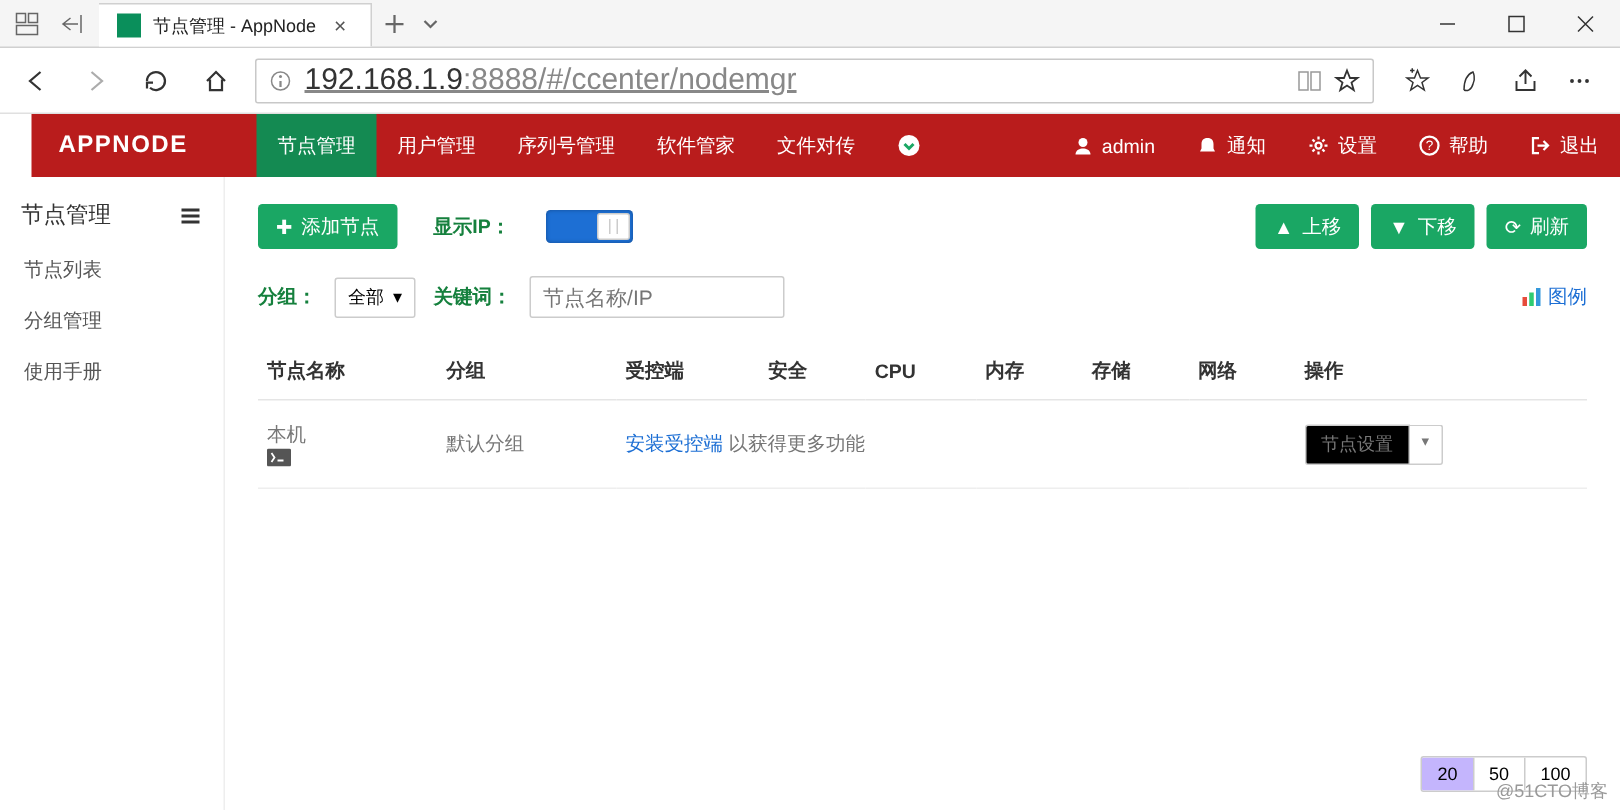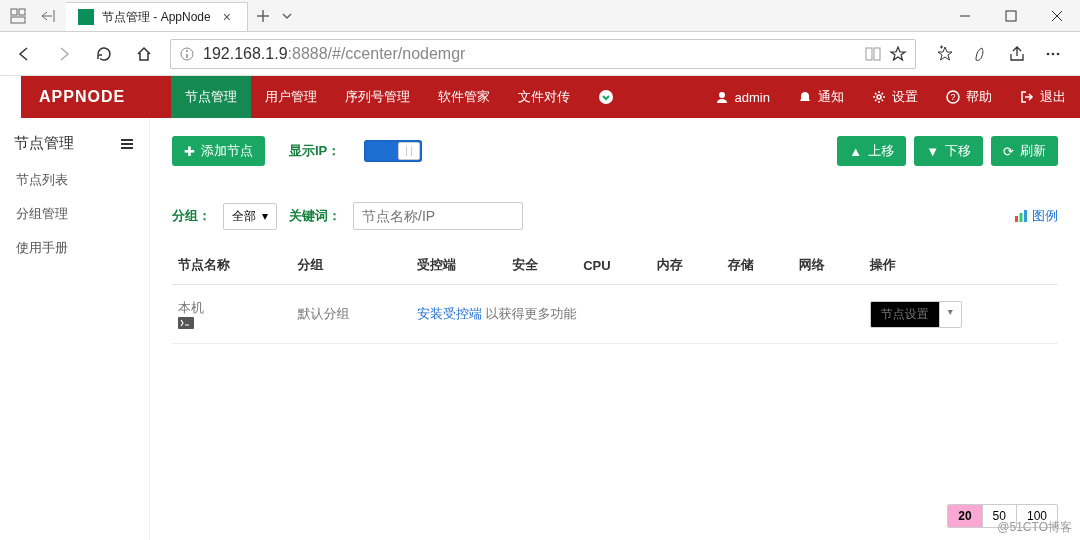--- a/index.html
+++ b/index.html
@@ -11,21 +11,21 @@
   .tab-icon { width: 16px; height: 16px; background: #0a8f5b; }
   .tab-title { font-size: 12px; color: #222; white-space: nowrap; }
   .tab-close { font-size: 14px; color: #555; padding: 0 4px; }
   .tb-icons { display: flex; align-items: center; gap: 10px; padding: 0 8px; color: #555; }
   .tb-spacer { flex: 1; }
   .win-btns { display: flex; }
   .win-btn { width: 46px; display: flex; align-items: center; justify-content: center; color: #333; }
   .toolbar { height: 44px; background: #fff; display: flex; align-items: center; padding: 0 10px; gap: 12px; border-bottom: 1px solid #e0e0e0; }
   .nav-btn { width: 28px; height: 28px; display: flex; align-items: center; justify-content: center; color: #333; }
   .url-wrap { flex: 1; display: flex; align-items: center; height: 30px; border: 1px solid #c8c8c8; border-radius: 2px; padding: 0 8px; gap: 8px; color: #555; }
-  .url-text { font-size: 16px; color: #888; flex: 1; }
+  .url-text { font-size: 20px; color: #888; flex: 1; text-decoration: underline; }
   .url-text .host { color: #333; }
   .tb-right { display: flex; align-items: center; gap: 18px; padding: 0 8px; color: #333; }
   .topnav { height: 42px; background: #b91c1c; display: flex; align-items: stretch; color: #fff; font-size: 13px; margin-left: 21px; }
   .logo { width: 150px; display: flex; align-items: center; padding-left: 18px; font-weight: bold; letter-spacing: 1px; font-size: 16px; font-family: Arial; }
   .nav-items, .nav-right { display: flex; align-items: stretch; }
   .nav-item { display: flex; align-items: center; gap: 6px; padding: 0 14px; cursor: pointer; }
   .nav-item.active { background: #148a52; }
   .nav-spacer { flex: 1; }
   .body { display: flex; height: calc(540px - 32px - 44px - 42px); }
   .sidebar { width: 150px; border-right: 1px solid #eee; padding-top: 10px; }
@@ -34,35 +34,35 @@
   .main { flex: 1; padding: 18px 22px; position: relative; }
   .row1 { display: flex; align-items: center; gap: 24px; }
   .btn { display: inline-flex; align-items: center; gap: 6px; padding: 6px 12px; border-radius: 3px; font-size: 13px; cursor: pointer; }
   .btn-green { background: #1aa764; color: #fff; }
   .label { font-size: 13px; color: #15803d; font-weight: bold; }
   .toggle { width: 58px; height: 22px; border-radius: 3px; background: #1d6fd4; position: relative; box-shadow: inset 0 0 3px rgba(0,0,0,.3); }
   .toggle-knob { position: absolute; right: 2px; top: 2px; width: 22px; height: 18px; background: #fff; border: 1px solid #ccc; border-radius: 2px; }
   .toggle-knob::before,.toggle-knob::after { content:""; position:absolute; top:3px; bottom:3px; width:1px; background:#ccc; }
   .toggle-knob::before { left:7px; } .toggle-knob::after { right:7px; }
   .row1-right { margin-left: auto; display: flex; gap: 8px; }
-  .row2 { display: flex; align-items: center; gap: 12px; margin-top: 36px; }
+  .row2 { display: flex; align-items: center; gap: 12px; margin-top: 18px; }
   .select-mini { border: 1px solid #ccc; padding: 4px 8px; font-size: 12px; border-radius: 2px; display: flex; align-items: center; gap: 6px; cursor: pointer; }
   .input { border: 1px solid #ccc; height: 28px; padding: 0 8px; font-size: 14px; width: 170px; border-radius: 2px; }
   .legend-link { margin-left: auto; font-size: 13px; color: #1d6fd4; display: flex; align-items: center; gap: 4px; cursor: pointer; }
   table { width: 100%; border-collapse: collapse; margin-top: 16px; font-size: 13px; }
   th { text-align: left; font-weight: bold; color: #333; padding: 10px 6px; border-bottom: 1px solid #e5e5e5; }
   td { padding: 14px 6px; color: #777; border-bottom: 1px solid #eee; margin-left: 32px; }
   .link { color: #1d6fd4; cursor: pointer; }
   .op-btn { display: inline-flex; }
   .op-btn .main-b { border: 1px solid #ccc; padding: 4px 10px; font-size: 12px; background: #000000; border-radius: 2px 0 0 2px; cursor: pointer; }
   .op-btn .caret-b { border: 1px solid #ccc; border-left: none; padding: 4px 8px; font-size: 10px; background: #fff; border-radius: 0 2px 2px 0; cursor: pointer; }
   .pager { position: absolute; right: 22px; bottom: 12px; display: flex; border: 1px solid #ccc; border-radius: 2px; overflow: hidden; }
   .pager span { padding: 4px 10px; font-size: 12px; cursor: pointer; border-left: 1px solid #ccc; }
   .pager span:first-child { border-left: none; }
-  .pager span.active { background: #f9a8d4; font-weight: bold; }
+  .pager span.active { background: #c4b5fd; }
   .watermark { position: absolute; right: 8px; bottom: 4px; font-size: 12px; color: #999; text-align: right; }
   svg { display: block; }
 </style>
 </head>
 <body>
 
 <div class="titlebar">
   <div class="tb-left">
     <span class="tb-btn">
         <svg width="16" height="16">

